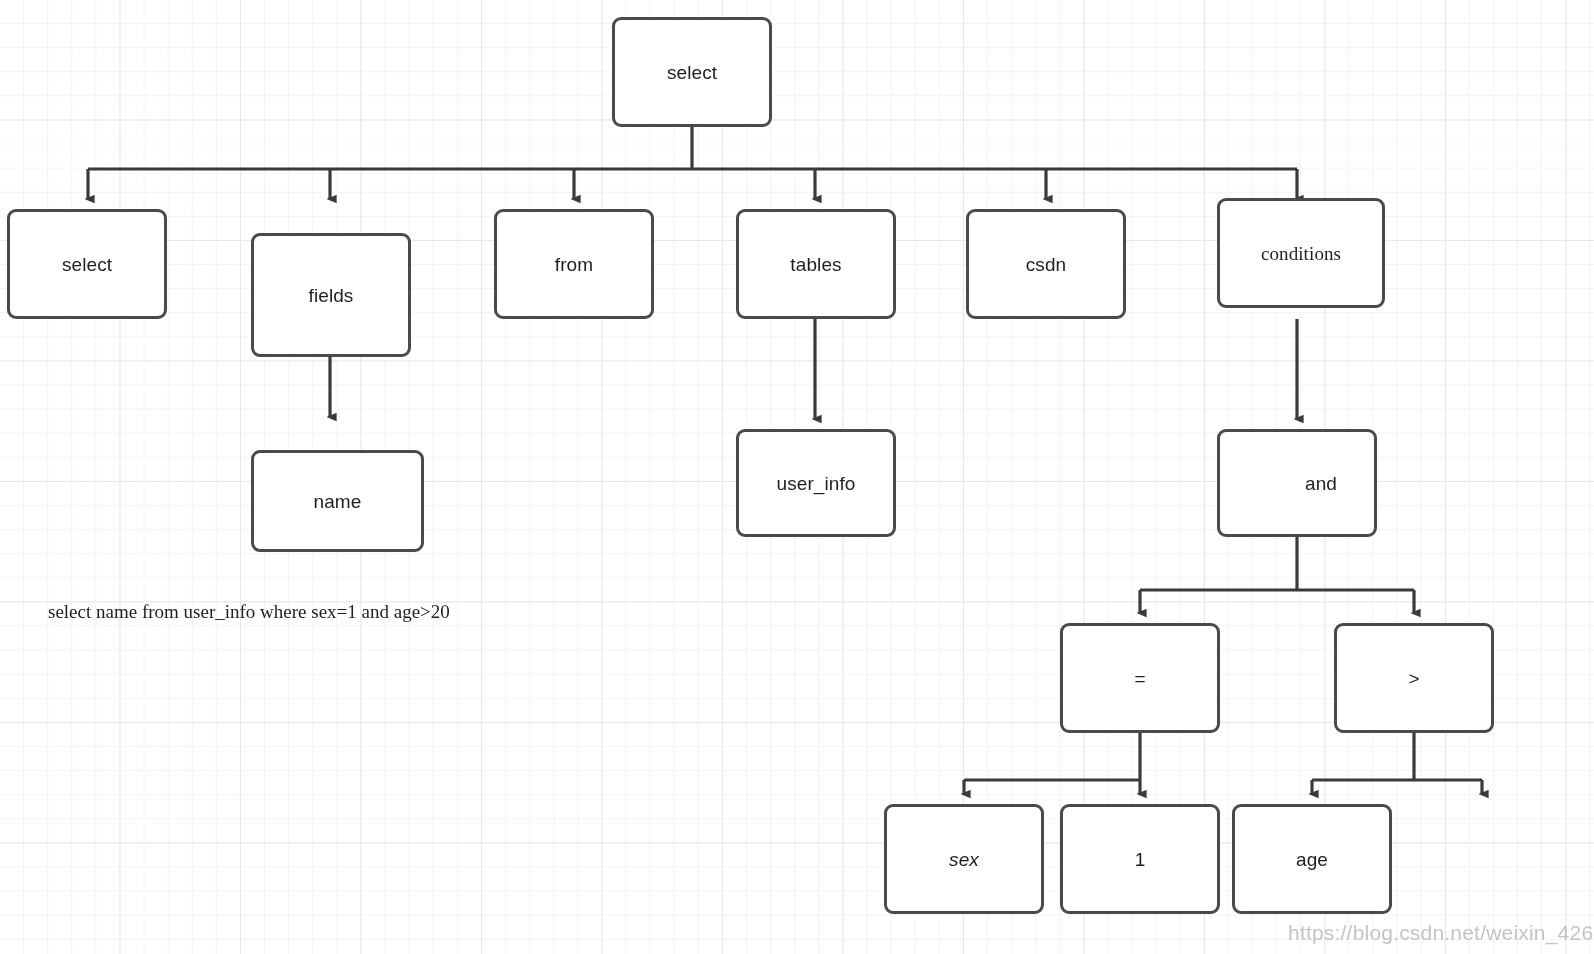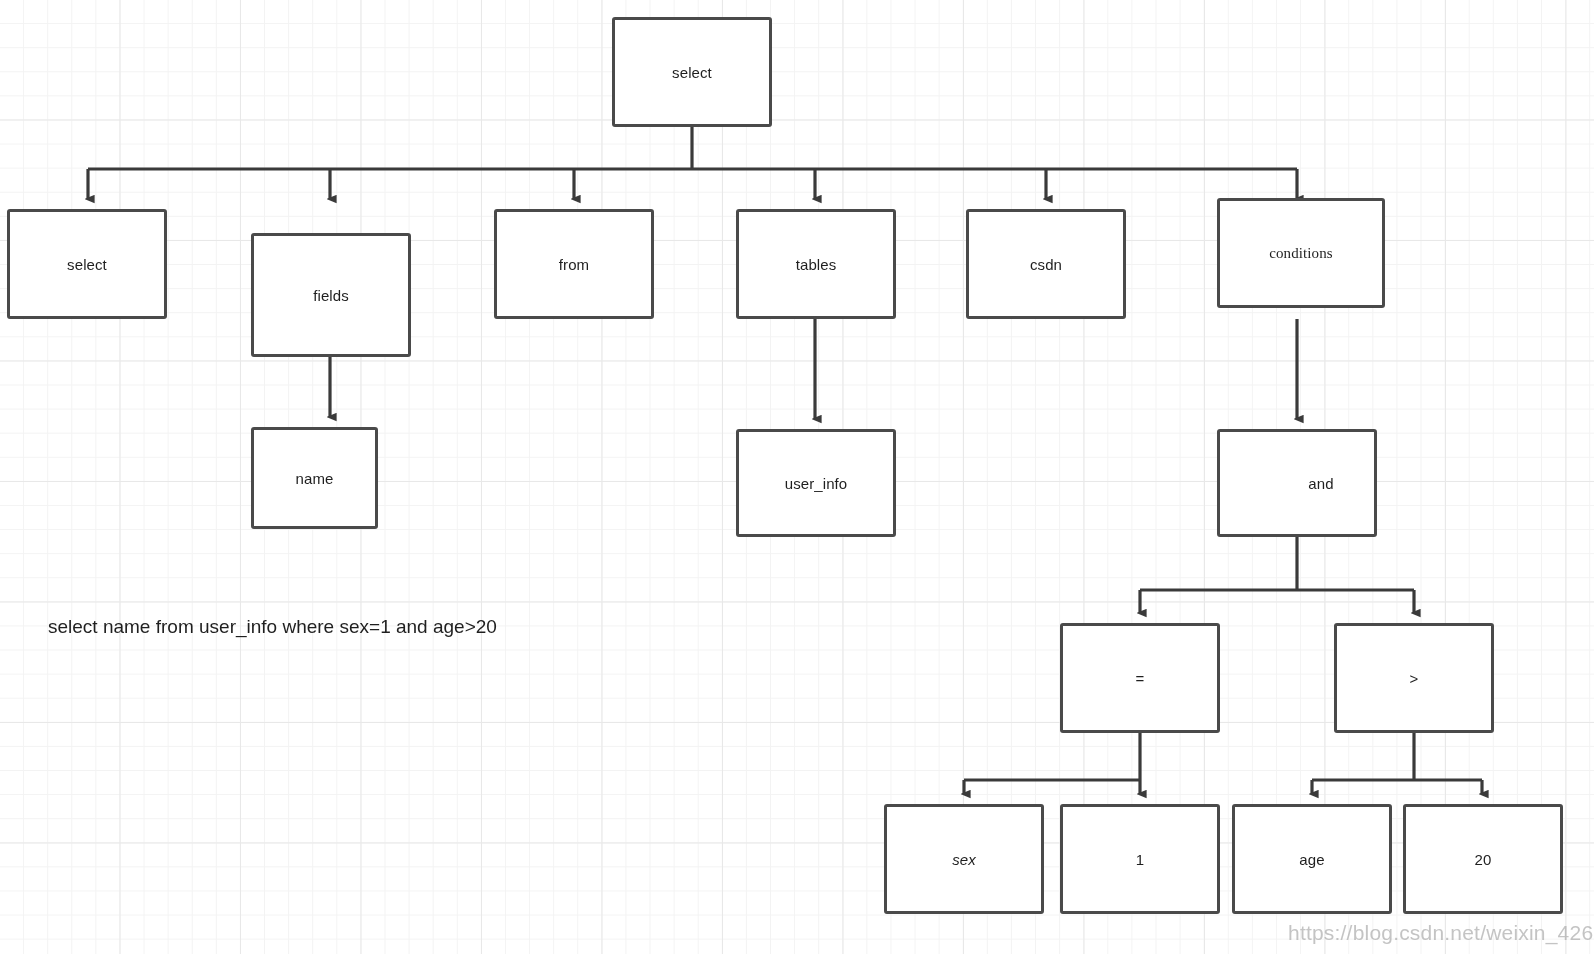--- a/index.html
+++ b/index.html
@@ -34,42 +34,41 @@
     top: 0;
     width: 1594px;
     height: 954px;
     pointer-events: none;
   }
   .node {
     position: absolute;
     box-sizing: border-box;
     background: #ffffff;
     border: 3px solid #4a4a4a;
-    border-radius: 3px;
+    border-radius: 9px;
     display: flex;
     align-items: center;
     justify-content: center;
     color: #1f1f1f;
-    font-size: 15px;
+    font-size: 19px;
     font-family: "Liberation Sans", sans-serif;
     letter-spacing: 0.1px;
   }
   .node-label {
     line-height: 1;
     white-space: nowrap;
   }
   #caption {
     position: absolute;
     left: 48px;
     top: 601px;
     font-size: 19px;
     color: #1f1f1f;
-    font-family: Liberation Sans, sans-serif;
+    font-family: Liberation Serif, serif;
     white-space: nowrap;
-    margin-top: 15px;
   }
   #watermark {
     position: absolute;
     left: 1288px;
     top: 921px;
     font-size: 21px;
     color: rgba(160,160,160,0.62);
     font-family: "Liberation Sans", sans-serif;
     white-space: nowrap;
     letter-spacing: 0.2px;
@@ -141,21 +140,21 @@
   </div>
 
   <div class="node" style="left:966px;top:209px;width:160px;height:110px;">
     <span class="node-label">csdn</span>
   </div>
 
   <div class="node" style="left:1217px;top:198px;width:168px;height:110px;font-family:Liberation Serif, serif;">
     <span class="node-label">conditions</span>
   </div>
 
-  <div class="node" style="left:251px;top:427px;width:127px;height:102px;">
+  <div class="node" style="left:251px;top:450px;width:173px;height:102px;">
     <span class="node-label">name</span>
   </div>
 
   <div class="node" style="left:736px;top:429px;width:160px;height:108px;">
     <span class="node-label">user_info</span>
   </div>
 
   <div class="node" style="left:1217px;top:429px;width:160px;height:108px;padding-left:48px;">
     <span class="node-label">and</span>
   </div>
@@ -173,21 +172,18 @@
   </div>
 
   <div class="node" style="left:1060px;top:804px;width:160px;height:110px;">
     <span class="node-label">1</span>
   </div>
 
   <div class="node" style="left:1232px;top:804px;width:160px;height:110px;">
     <span class="node-label">age</span>
   </div>
 
-  <div class="node" style="left:1403px;top:804px;width:160px;height:110px;">
-    <span class="node-label">20</span>
-  </div>
 
   <div id="caption">select name from user_info where sex=1 and age&gt;20</div>
 
   <div id="watermark">https://blog.csdn.net/weixin_42669785</div>
 
 </div>
 
 </body></html>

